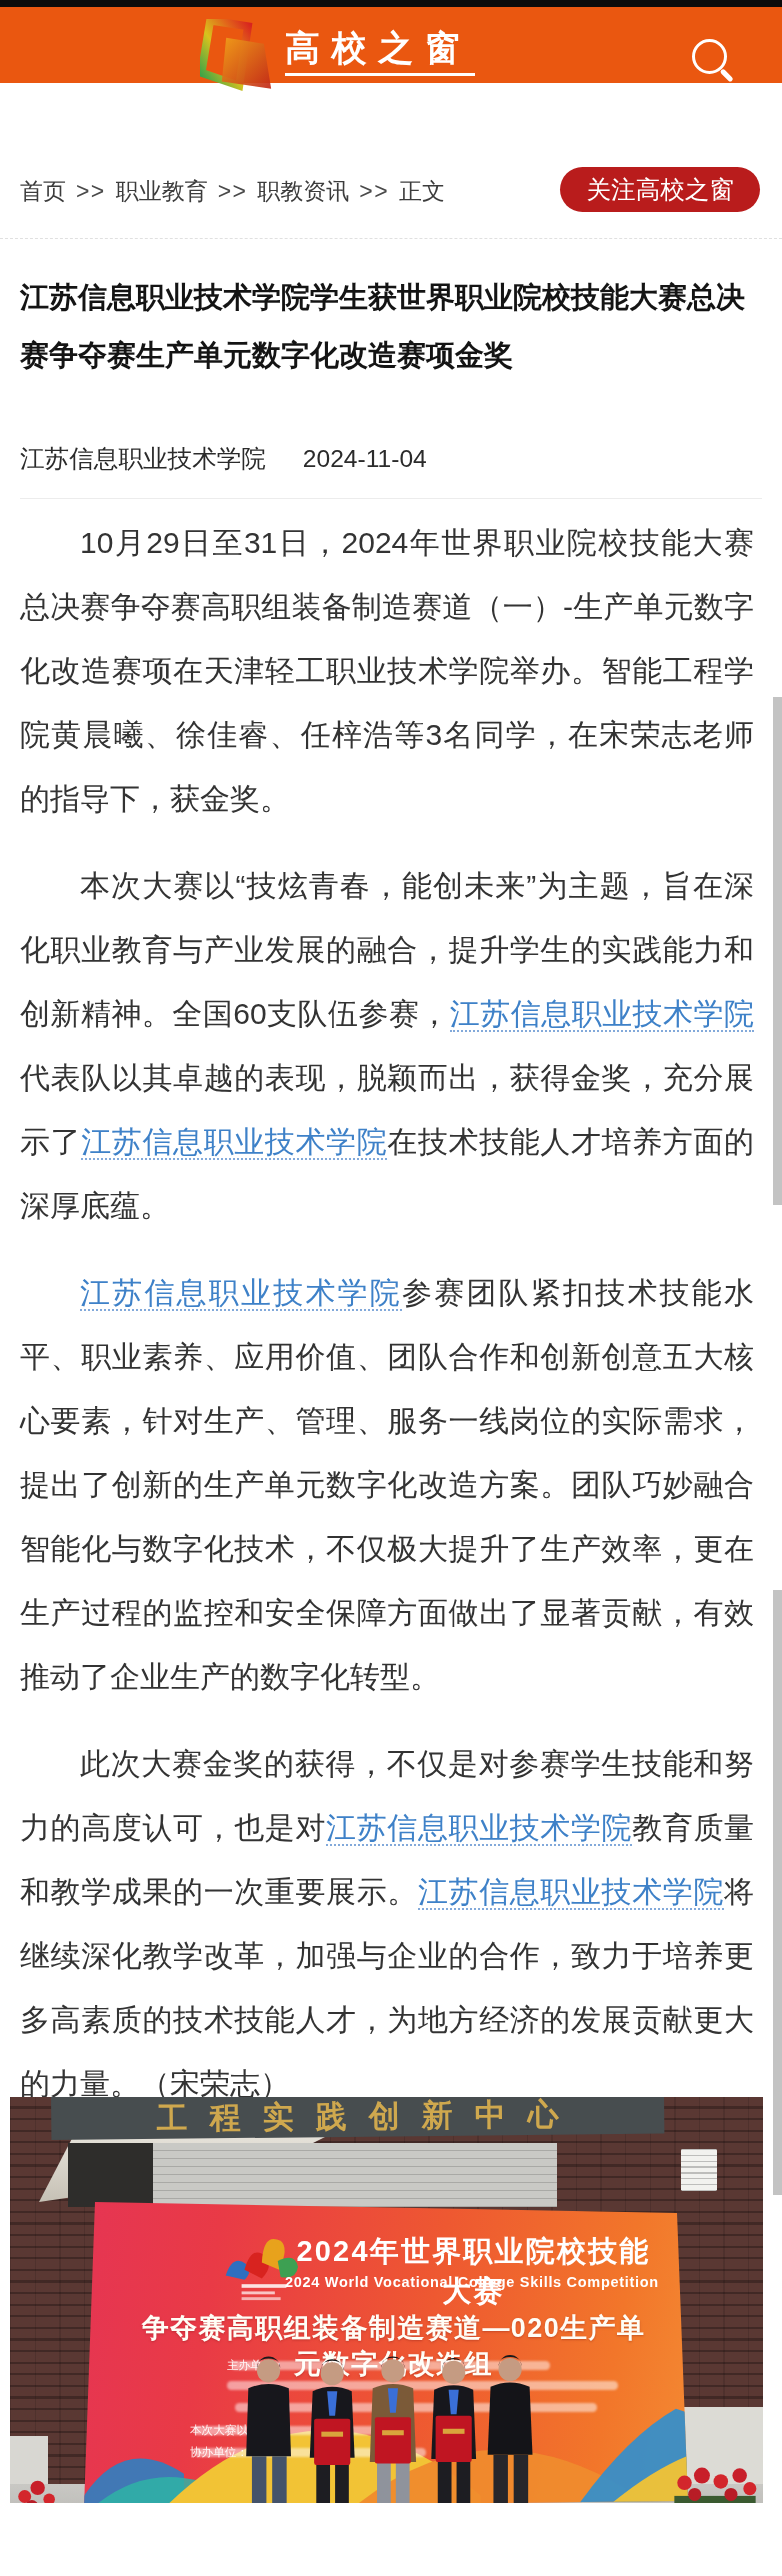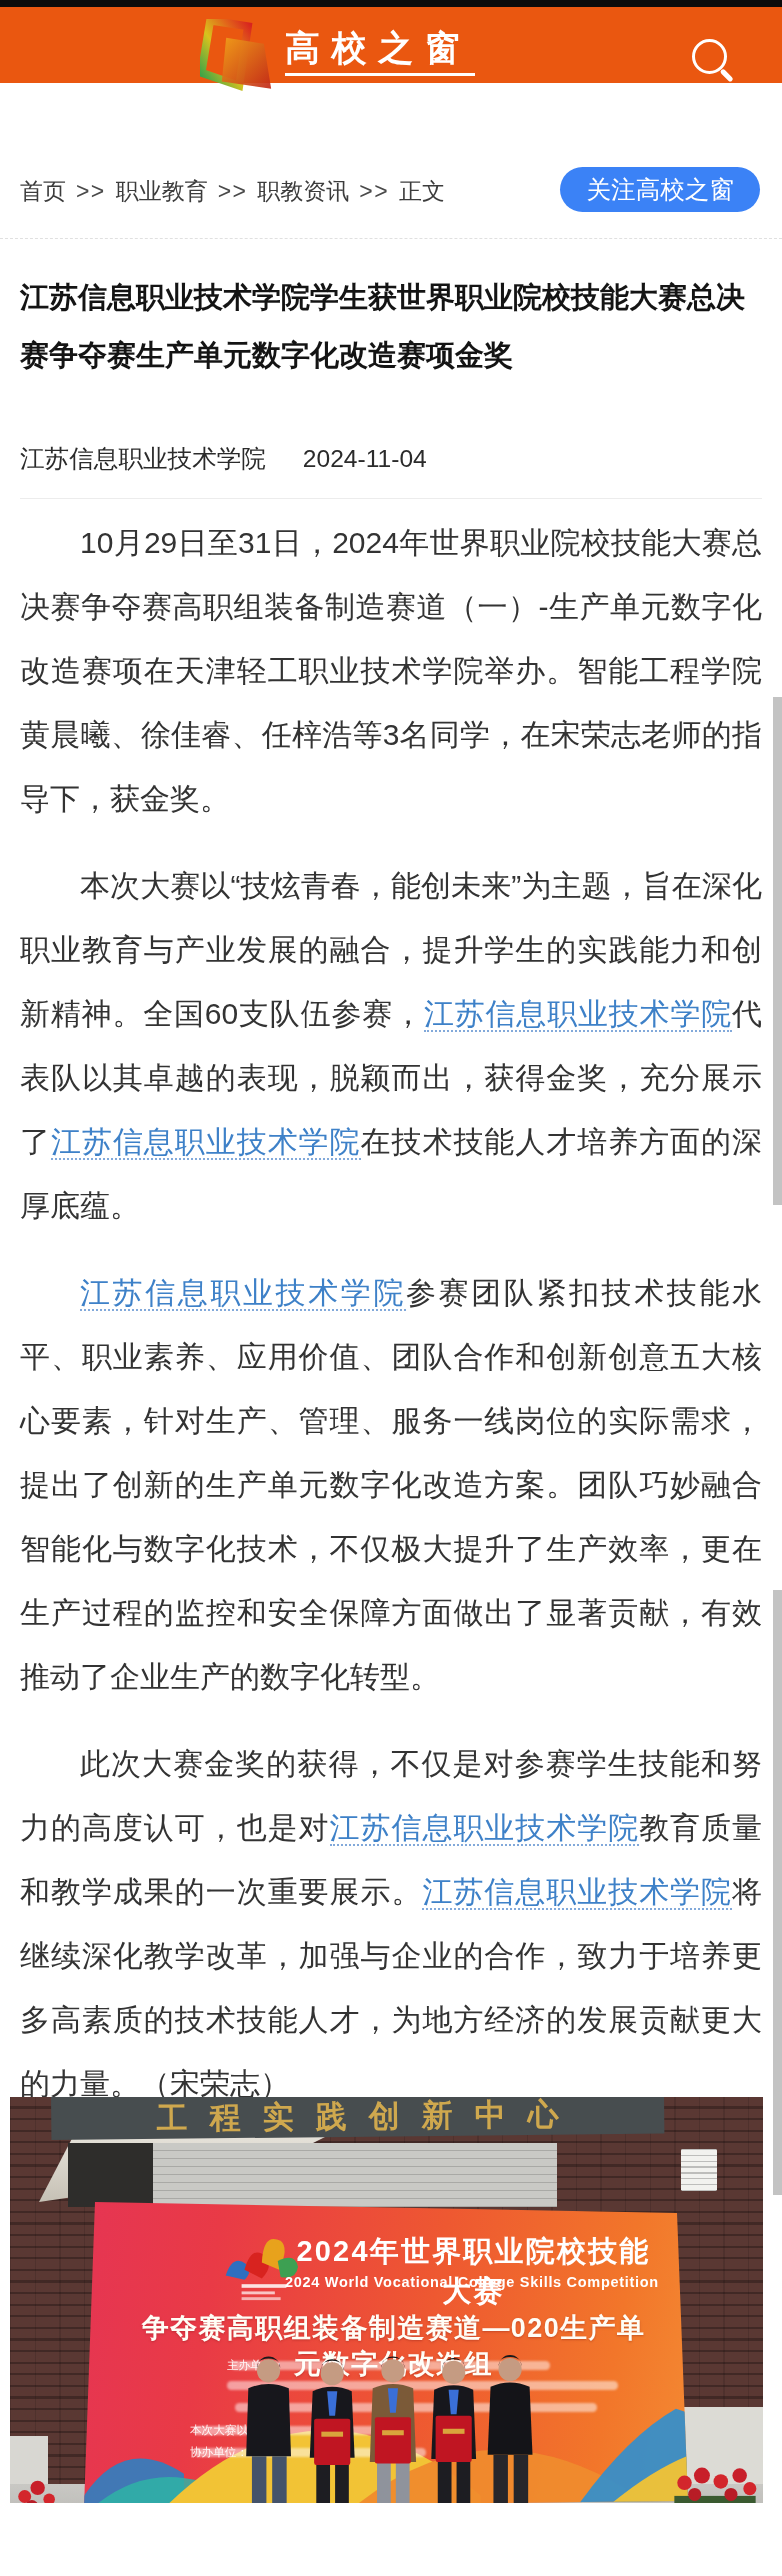--- a/index.html
+++ b/index.html
@@ -16,33 +16,33 @@
   .brand-url{font-size:21px;font-weight:bold;letter-spacing:1.4px;margin-top:4.3px;}
   .search-icon{position:absolute;top:32px;right:55px;width:29px;height:29px;border:3.6px solid #fff;border-radius:50%;}
   .search-icon::after{content:'';position:absolute;width:5px;height:14.5px;background:#fff;
         transform:rotate(-45deg);bottom:-11px;right:-5px;border-radius:2.9px;}
 
   
   .crumbs{position:absolute;top:176px;left:20px;font-size:23px;color:#3c3c3c;white-space:nowrap;}
   .crumbs .sep{margin:0 10px;color:#4a4a4a;letter-spacing:1.4px;}
   .crumb{color:#3c3c3c;text-decoration:none;}
   .follow-btn{position:absolute;top:167px;right:22px;height:45px;line-height:45px;padding:0 26px;
-        background:#3b82f6;color:#fff;font-size:24.6px;border:none;border-radius:24.6px;}
+        background:#b91c1c;color:#fff;font-size:24.6px;border:none;border-radius:24.6px;}
   .crumb-divider{position:absolute;top:238px;left:0;width:782px;border-top:1.4px dashed #e0e0e0;}
 
   
   .title{position:absolute;top:249px;left:20px;width:742px;font-size:29px;line-height:58px;
         font-weight:600;color:#141414;}
   .byline{position:absolute;top:442px;left:20px;font-size:24.6px;color:#2b2b2b;}
   .byline .date{margin-left:30px;}
   .byline-divider{position:absolute;top:498px;left:20px;width:742px;height:1.4px;background:#ececec;}
 
   
   .article-body{position:absolute;top:511px;left:20px;width:742px;}
-  .article-body p{margin:0 0 23px 0;font-size:30px;line-height:64px;color:#333;
+  .article-body p{margin:0 8px 23px 0;font-size:30px;line-height:64px;color:#333;
         text-align:justify;text-indent:2em;}
   .inline-link{color:#3E81C8;text-decoration:none;border-bottom:2.2px dotted #82a9da;}
 
   
   .sb{position:absolute;right:0;width:9.4px;background:#c3c3c3;}
   .sb.upper{top:697px;height:508px;}
   .sb.lower{top:1590px;height:605px;}
 
   
   .photo{position:absolute;top:2097px;left:10px;width:753px;height:406px;overflow:hidden;

